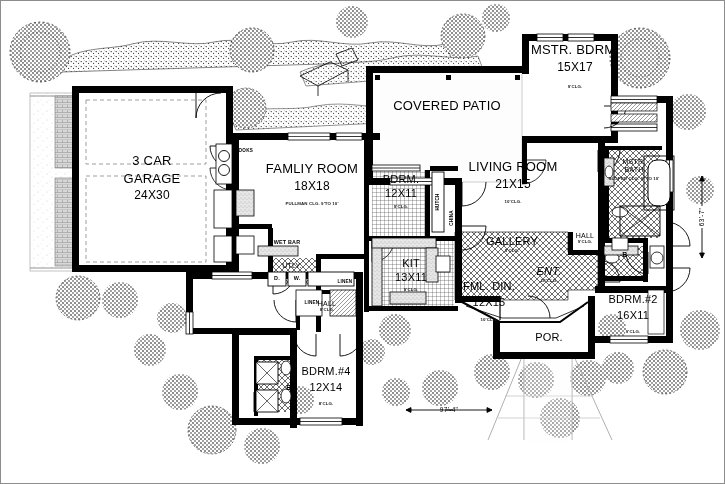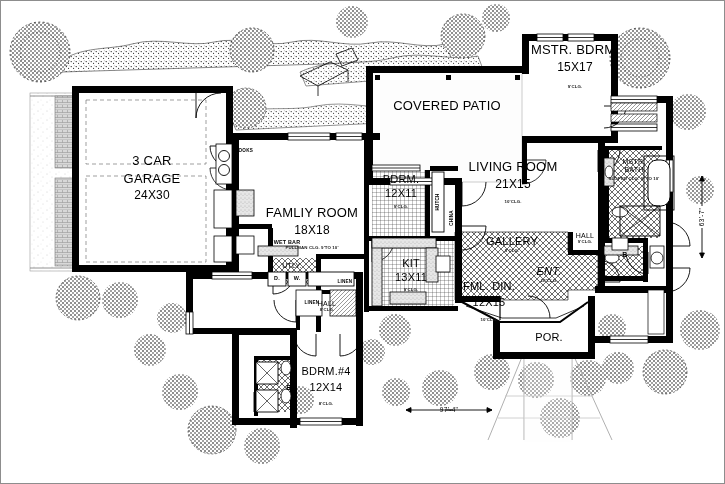--- a/index.html
+++ b/index.html
@@ -475,21 +475,21 @@
   </svg>
 
   <div class="lbl" style="left:152px;top:178px;">
     <div class="stack g4">
       <span class="rm-name big">3 CAR</span>
       <span class="rm-name big">GARAGE</span>
       <span class="rm-dim big">24X30</span>
     </div>
   </div>
 
-  <div class="lbl" style="left:312px;top:184px;margin-top:44px;">
+  <div class="lbl" style="left:312px;top:184px;">
     <div class="stack g4">
       <span class="rm-name big">FAMLIY ROOM</span>
       <span class="rm-dim big">18X18</span>
       <span class="clg" style="margin-top:6px;">PULLMAN CLG. 9'TO 10'</span>
     </div>
   </div>
   <div class="lbl tiny2" style="left:287px;top:243px;">WET BAR</div>
   <div class="lbl tiny" style="left:244px;top:151px;">BOOKS</div>
 
   <div class="lbl" style="left:401px;top:192px;">
@@ -553,20 +553,27 @@
   <div class="lbl" style="left:489px;top:302px;">
     <div class="stack g4">
       <span class="rm-name">FML. DIN.</span>
       <span class="rm-dim">12X15</span>
       <span class="clg" style="margin-top:6px;">10'CLG.</span>
     </div>
   </div>
 
   <div class="lbl rm-name" style="left:549px;top:338px;">POR.</div>
 
+  <div class="lbl" style="left:633px;top:314px;">
+    <div class="stack g4">
+      <span class="rm-name">BDRM.#2</span>
+      <span class="rm-dim">16X11</span>
+      <span class="clg" style="margin-top:5px;">9'CLG.</span>
+    </div>
+  </div>
 
 
   <div class="lbl" style="left:326px;top:386px;text-align:right;">
     <div class="stack g4">
       <span class="rm-name">BDRM.#4</span>
       <span class="rm-dim">12X14</span>
       <span class="clg" style="margin-top:5px;">8'CLG.</span>
     </div>
   </div>
 

